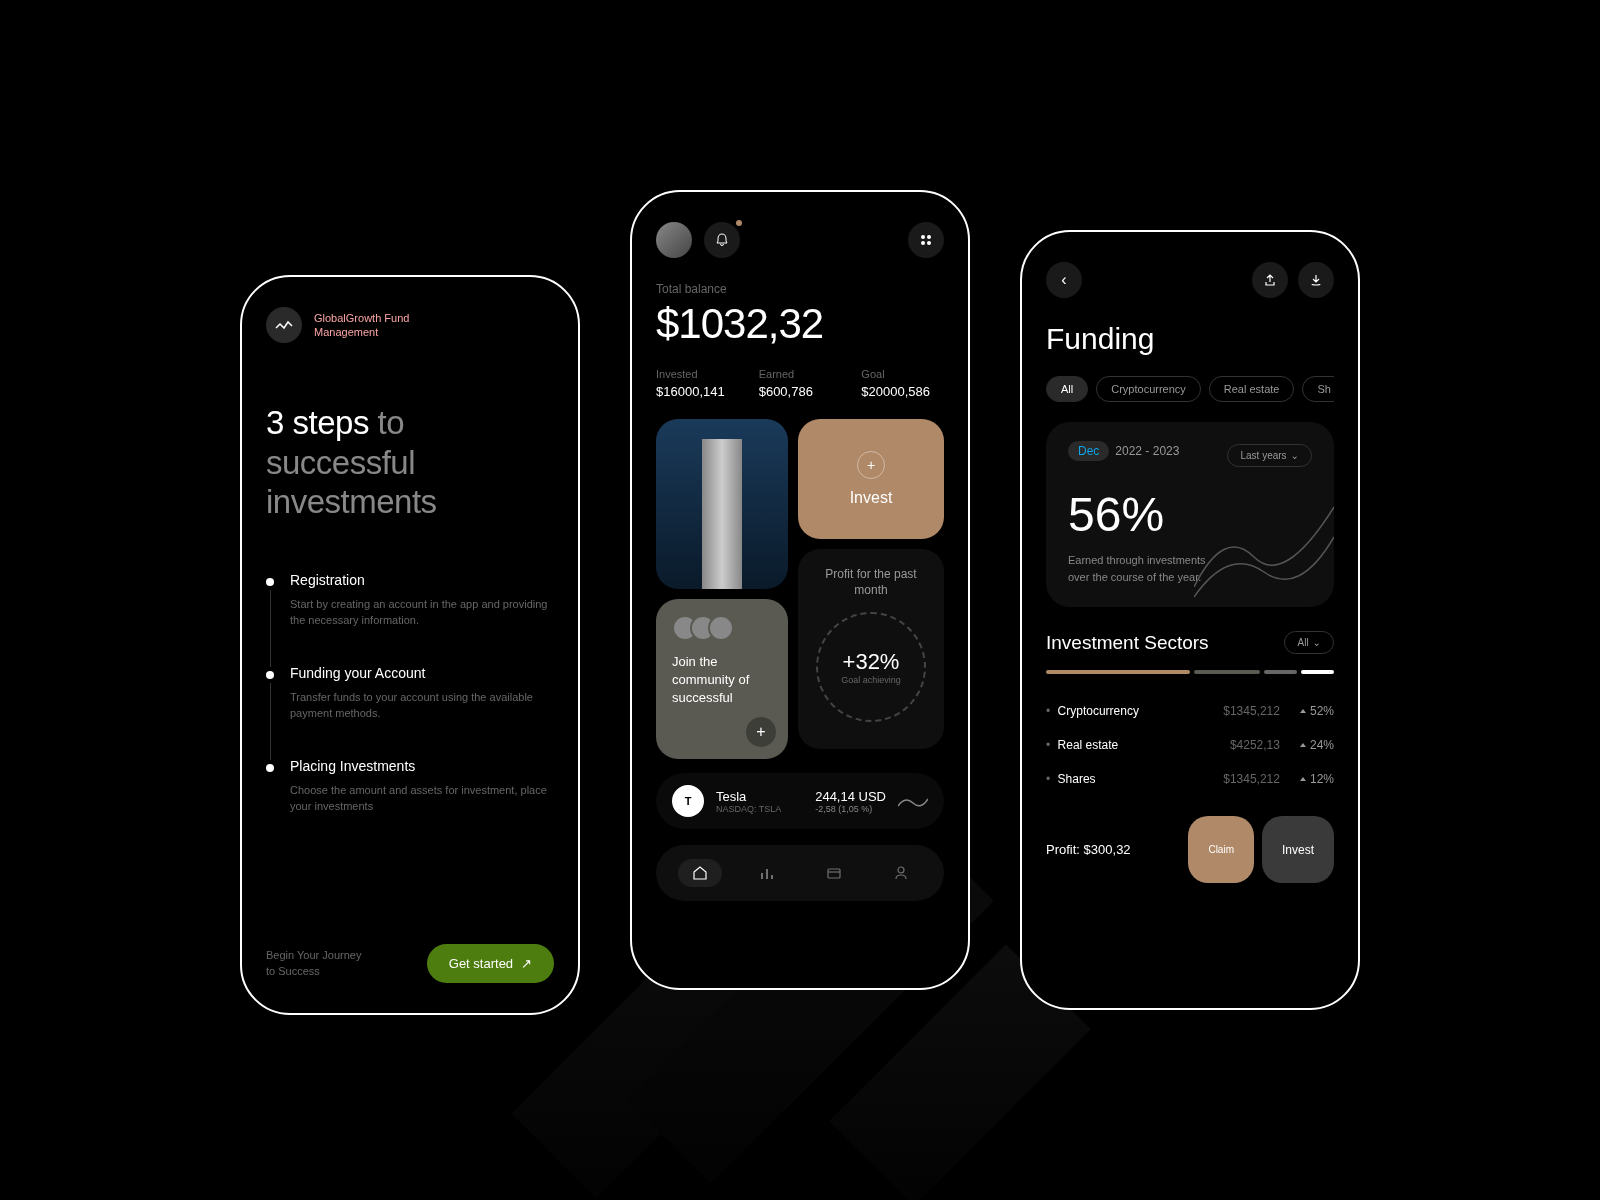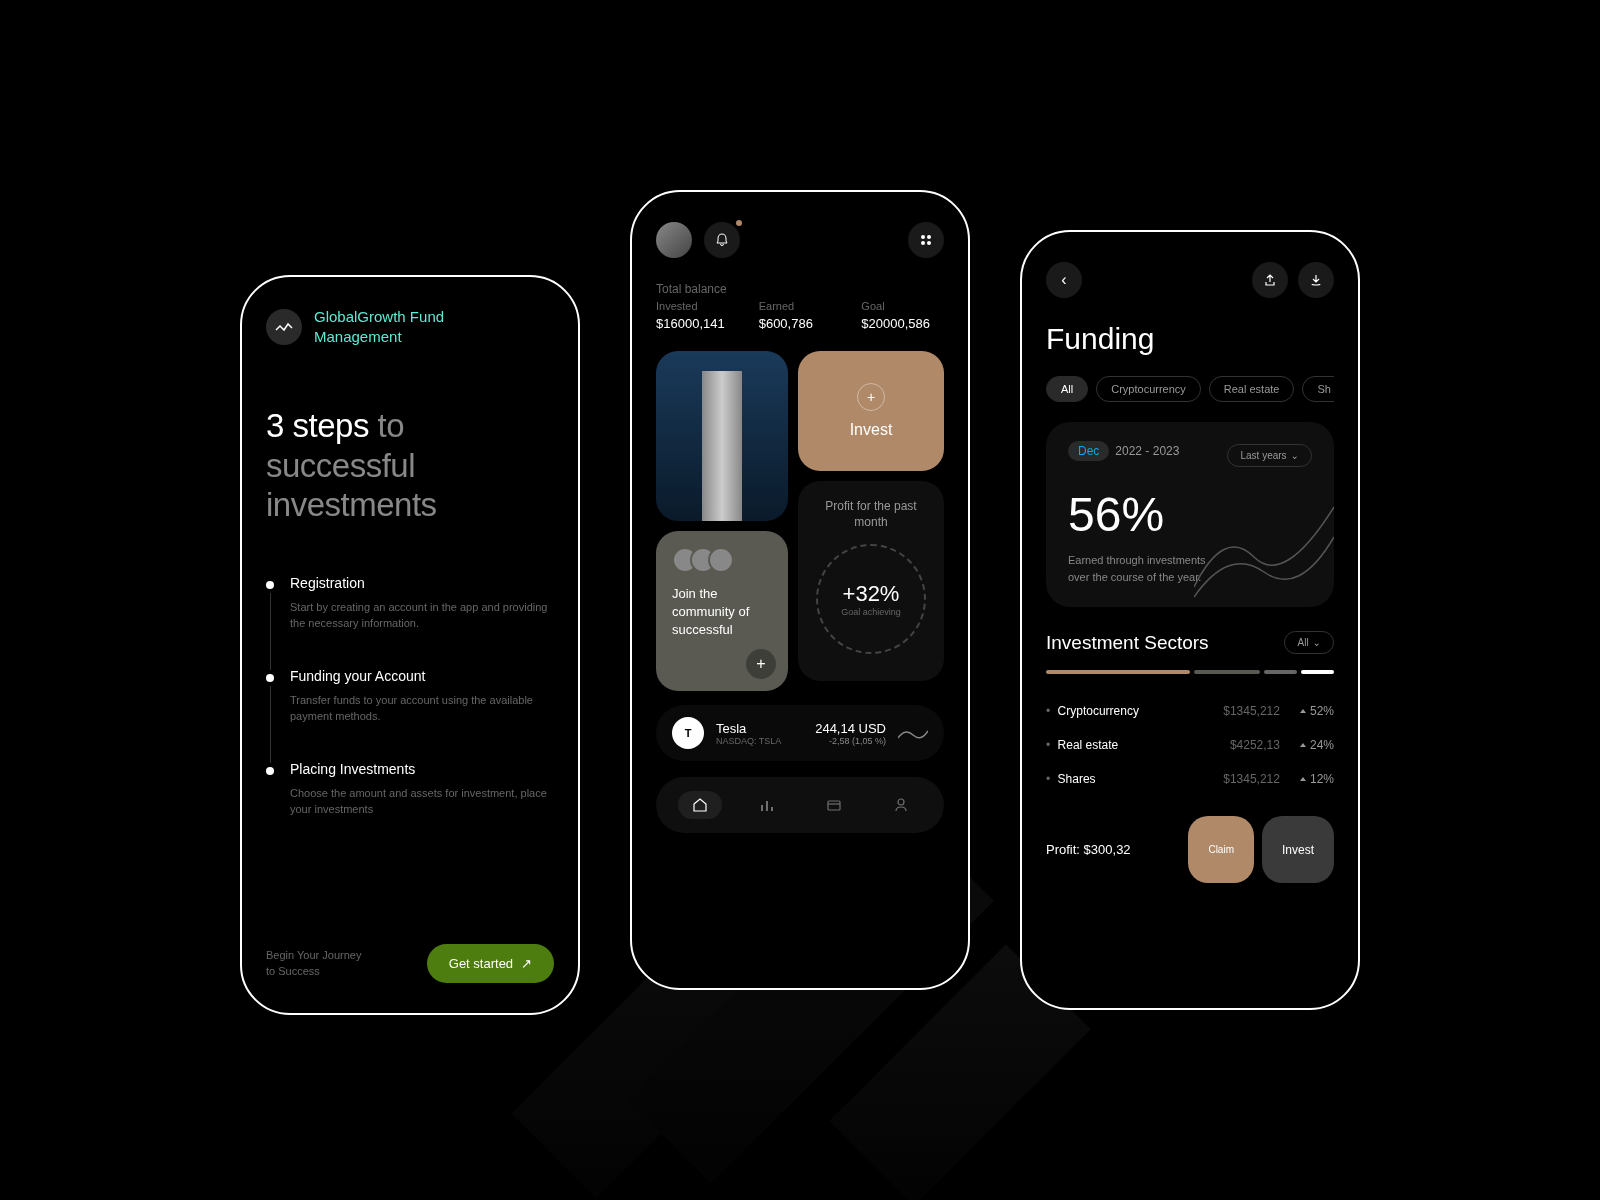--- a/index.html
+++ b/index.html
@@ -41,21 +41,21 @@
   overflow: hidden;
 }
 .phone-inner { padding: 30px 24px; }
 .phone-1 { height: 740px; margin-top: 90px; }
 .phone-2 { height: 800px; margin-top: -20px; }
 .phone-3 { height: 780px; margin-top: 40px; }
 
 
 .brand { display: flex; align-items: center; gap: 12px; margin-bottom: 60px; }
 .brand-icon { width: 36px; height: 36px; border-radius: 50%; background: #2a2a2a; display: flex; align-items: center; justify-content: center; }
-.brand-text { font-size: 15px; color: #5eead4; line-height: 1.3; }
+.brand-text { font-size: 11px; color: #fca5a5; line-height: 1.3; }
 .hero-title { font-size: 33px; font-weight: 400; line-height: 1.2; margin-bottom: 50px; letter-spacing: -0.5px; }
 .hero-title .dim { color: #888; }
 .steps { position: relative; }
 .step { position: relative; padding-left: 24px; margin-bottom: 36px; }
 .step:before { content: ''; position: absolute; left: 0; top: 6px; width: 8px; height: 8px; background: #fff; border-radius: 50%; }
 .step:not(:last-child):after { content: ''; position: absolute; left: 3.5px; top: 18px; width: 1px; height: calc(100% + 20px); background: #333; }
 .step-title { font-size: 14px; font-weight: 500; margin-bottom: 8px; }
 .step-desc { font-size: 11px; color: #666; line-height: 1.5; }
 .phone-1-footer { position: absolute; bottom: 30px; left: 24px; right: 24px; display: flex; justify-content: space-between; align-items: center; }
 .footer-text { font-size: 11px; color: #666; line-height: 1.4; }
@@ -90,21 +90,21 @@
 .mini-avatar { width: 26px; height: 26px; border-radius: 50%; background: #888; border: 2px solid #5a5a52; margin-left: -8px; }
 .mini-avatar:first-child { margin-left: 0; }
 .community-text { font-size: 13px; line-height: 1.4; }
 .community-plus { position: absolute; bottom: 12px; right: 12px; width: 30px; height: 30px; border-radius: 50%; background: rgba(0,0,0,0.3); display: flex; align-items: center; justify-content: center; cursor: pointer; }
 
 .ticker-row { display: flex; align-items: center; gap: 12px; background: #0a0a0a; border-radius: 30px; padding: 12px 16px; margin-bottom: 16px; }
 .ticker-icon { width: 32px; height: 32px; border-radius: 50%; background: #fff; color: #000; display: flex; align-items: center; justify-content: center; font-size: 11px; font-weight: bold; }
 .ticker-info { flex: 1; }
 .ticker-name { font-size: 13px; }
 .ticker-sub { font-size: 9px; color: #666; }
-.ticker-price { text-align: right; }
+.ticker-price { text-align: left; }
 .ticker-value { font-size: 13px; }
 .ticker-change { font-size: 9px; color: #888; }
 .spark { width: 30px; height: 20px; }
 
 .nav-bar { display: flex; justify-content: space-around; background: #0f0f0f; border-radius: 28px; padding: 14px 10px; }
 .nav-item { opacity: 0.4; cursor: pointer; padding: 6px 14px; border-radius: 16px; }
 .nav-item.active { opacity: 1; background: #1f1f1f; }
 
 
 .p3-header { display: flex; justify-content: space-between; margin-bottom: 24px; }
@@ -216,20 +216,21 @@
       <div class="icon-btn">
         <svg width="12" height="12" viewBox="0 0 12 12">
             <circle cx="3" cy="3" r="2" fill="#fff"></circle>
             <circle cx="9" cy="3" r="2" fill="#fff"></circle>
             <circle cx="3" cy="9" r="2" fill="#fff"></circle>
             <circle cx="9" cy="9" r="2" fill="#fff"></circle>
           </svg>
       </div>
     </div>
     <div class="balance-label">Total balance</div>
+    <div class="balance-value">$1032,32</div>
     <div class="stats-row">
       <div class="stat-item">
           <div class="stat-label">Invested</div>
           <div class="stat-value">$16000,141</div>
         </div>
       <div class="stat-item">
           <div class="stat-label">Earned</div>
           <div class="stat-value">$600,786</div>
         </div>
       <div class="stat-item">

